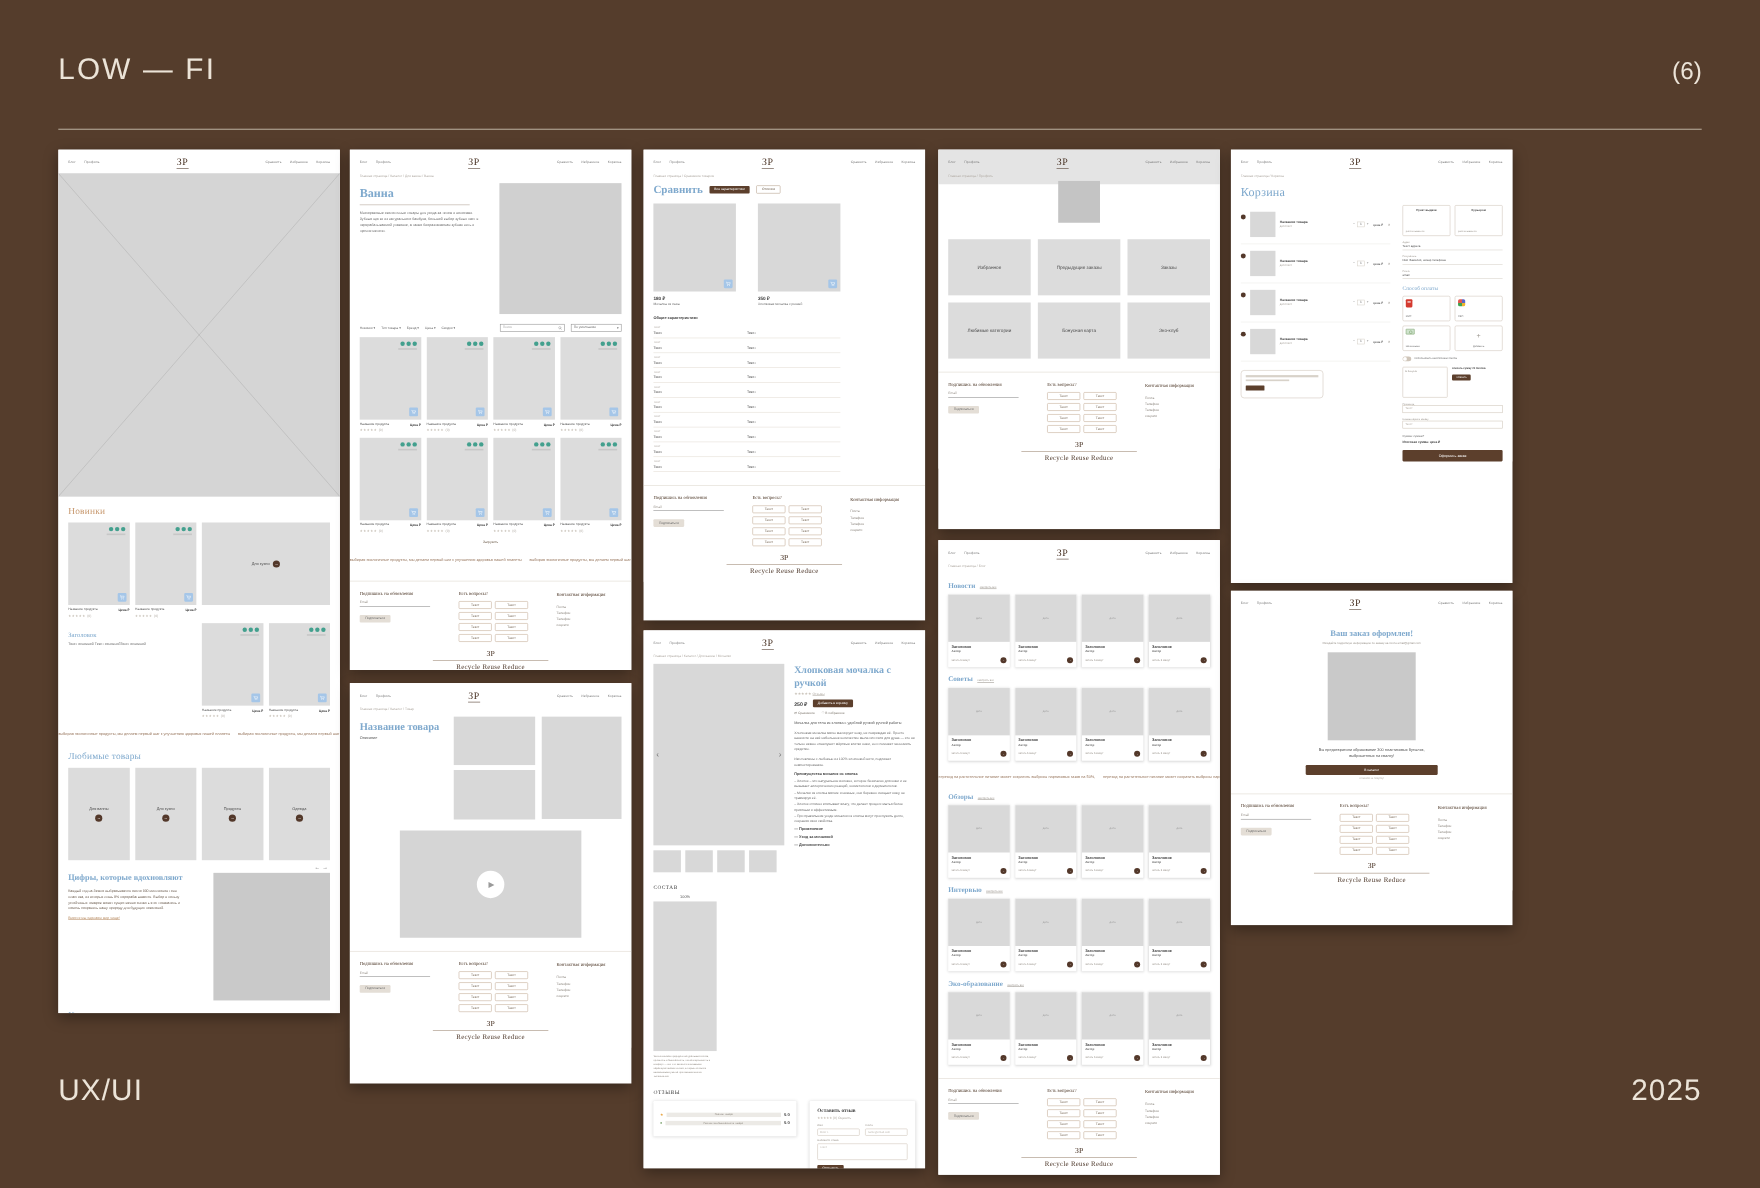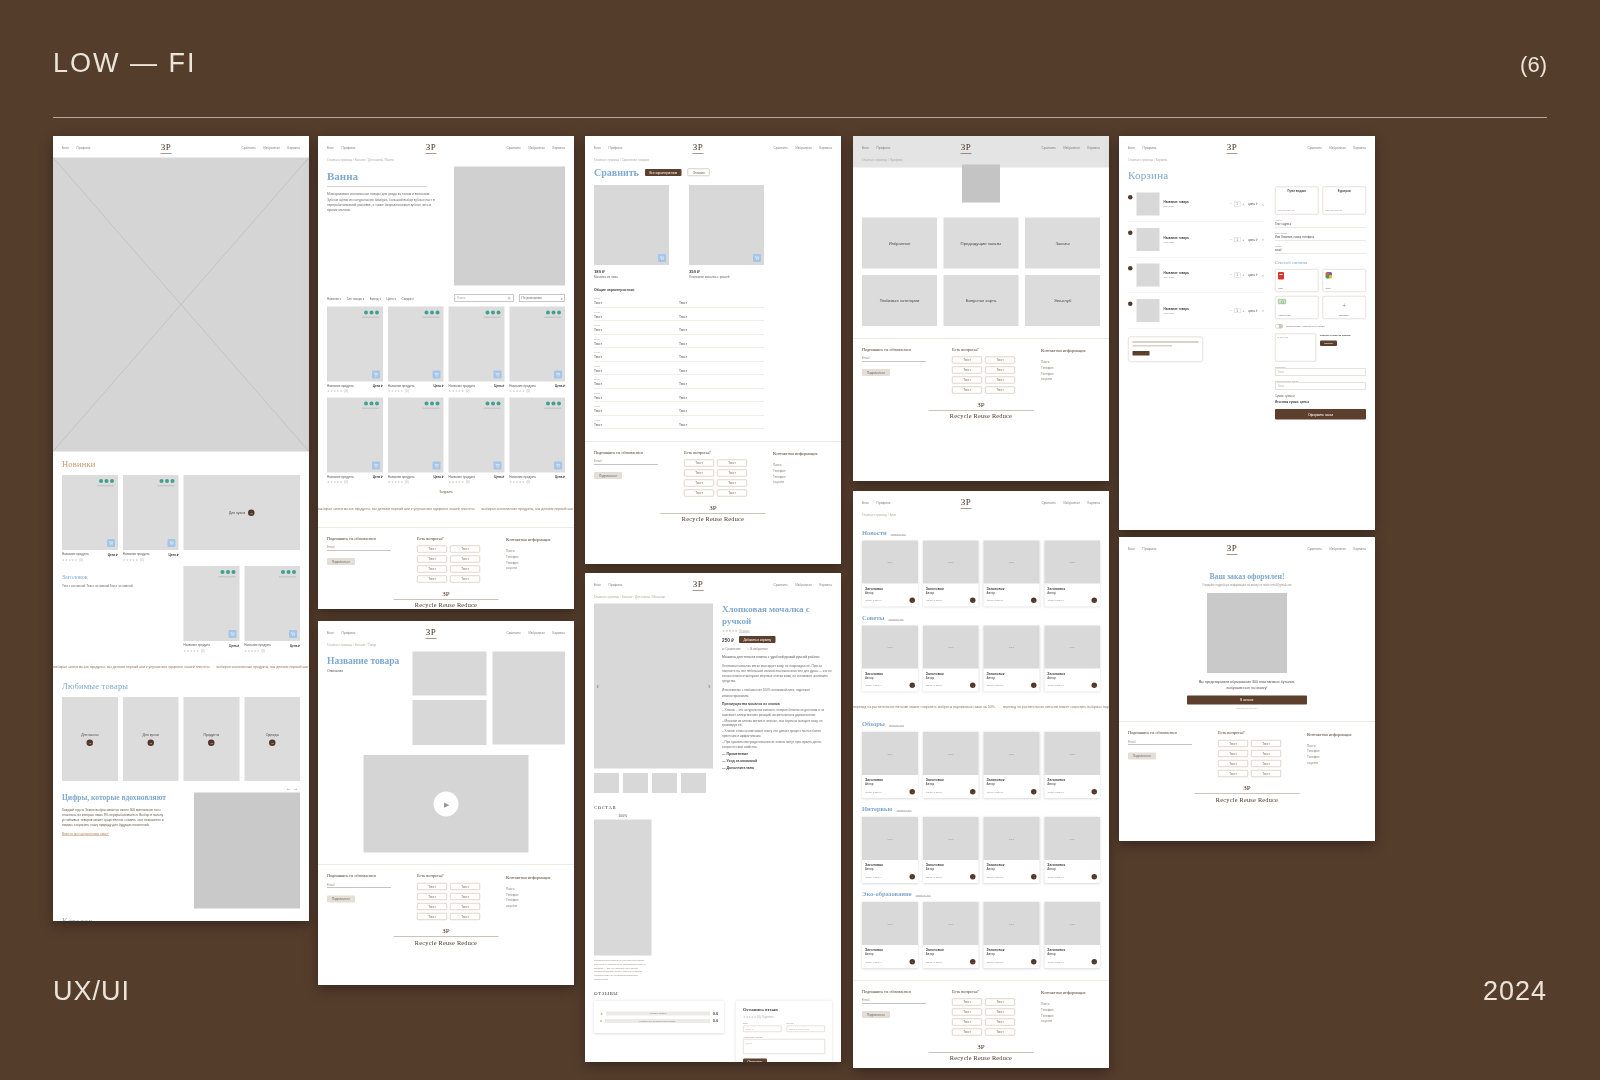--- a/index.html
+++ b/index.html
@@ -224,21 +224,21 @@
 .done .btn-dark{display:block;width:240px;margin:10px auto 0;padding:6px 0;font-size:6px}
 .done .note{font-size:4.8px;color:#b3ada6;margin-top:5px}
 </style>
 </head>
 <body>
 
 <div class="slide-title">LOW — FI</div>
 <div class="slide-counter">(6)</div>
 <div class="slide-rule"></div>
 <div class="slide-bl">UX/UI</div>
-<div class="slide-br">2024</div>
+<div class="slide-br">2025</div>
 
 <div class="wf" id="wf1">
  <div class="wf-in">
   <div>
   <div class="mh">
     <div class="mh-l">
       <span>Блог</span>
       <span>Профиль</span>
     </div>
     <div class="logo">ЗР</div>

